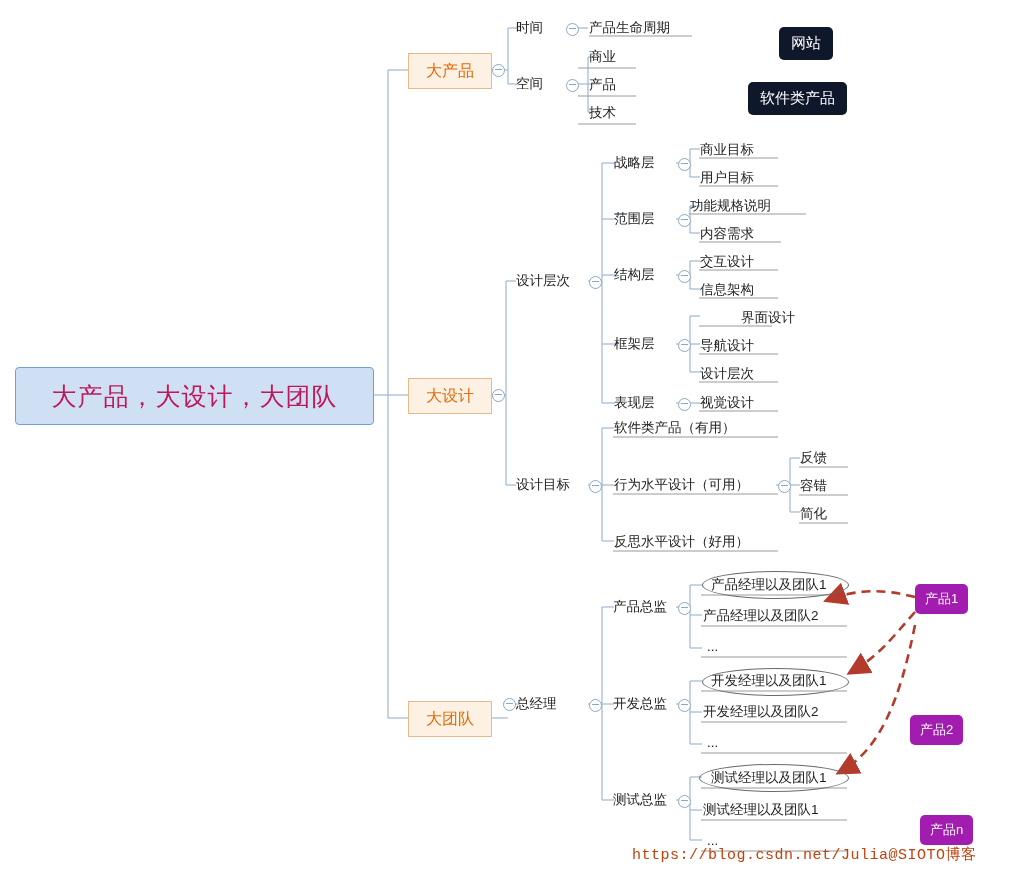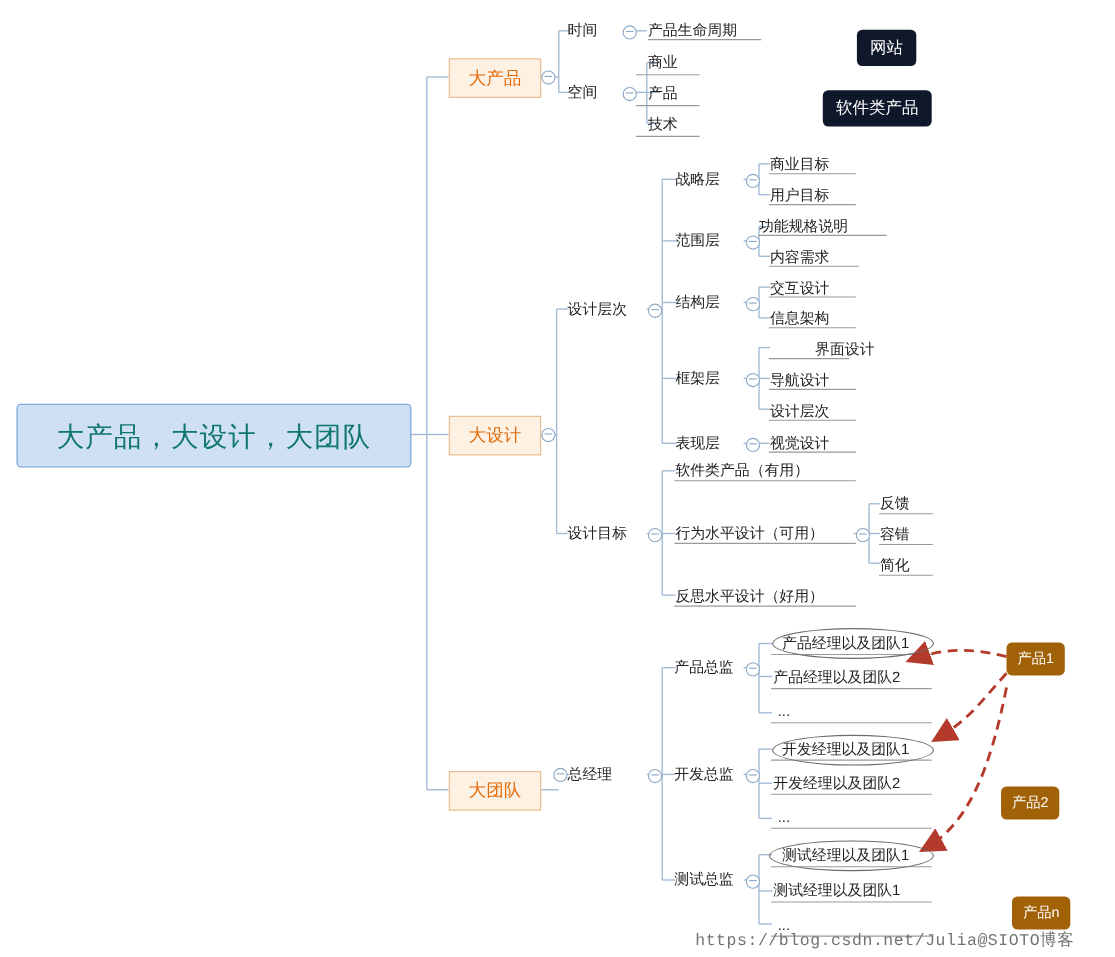--- a/index.html
+++ b/index.html
@@ -14,21 +14,21 @@
   svg.lines{position:absolute;left:0;top:0;width:1014px;height:870px;pointer-events:none;}
 
   .node{position:absolute;white-space:nowrap;}
 
   
   .root{
     left:15px;top:367px;width:357px;height:56px;
     background:#cfe0f5;
     border:1px solid #6f9fd8;
     border-radius:4px;
-    color:#0f766e;
+    color:#be185d;
     font-size:25px;
     display:flex;align-items:center;justify-content:center;
     letter-spacing:1px;
   }
   
   .l1{
     background:#fdf1e4;
     border:1px solid #e8b98a;
     border-radius:0;
     color:#e36c0a;
@@ -45,32 +45,32 @@
 
   
   .tag{
     background:#0f172a;
     color:#ffffff;
     border-radius:5px;
     font-size:15px;
     padding:7px 12px;
     display:inline-block;
   }
-  .tag.small{font-size:13px;padding:6px 10px;background:#a16207;}
+  .tag.small{font-size:13px;padding:6px 10px;background:#a21caf;}
   .ellipse{
     position:absolute;left:0;top:0;
     border:1px solid #6b6b6b;
     border-radius:50%;
   }
   .watermark{
     position:absolute;
     left:632px;top:845px;
     font-family:"Liberation Mono","DejaVu Sans Mono",monospace;
     font-size:15px;
-    color:#737373;
+    color:#c2410c;
     letter-spacing:0.5px;
   }
   .plusminus{
     position:absolute;
     width:11px;height:11px;
     border:1px solid #8aa8c8;
     border-radius:50%;
     background:#ffffff;
   }
   .plusminus:after{

